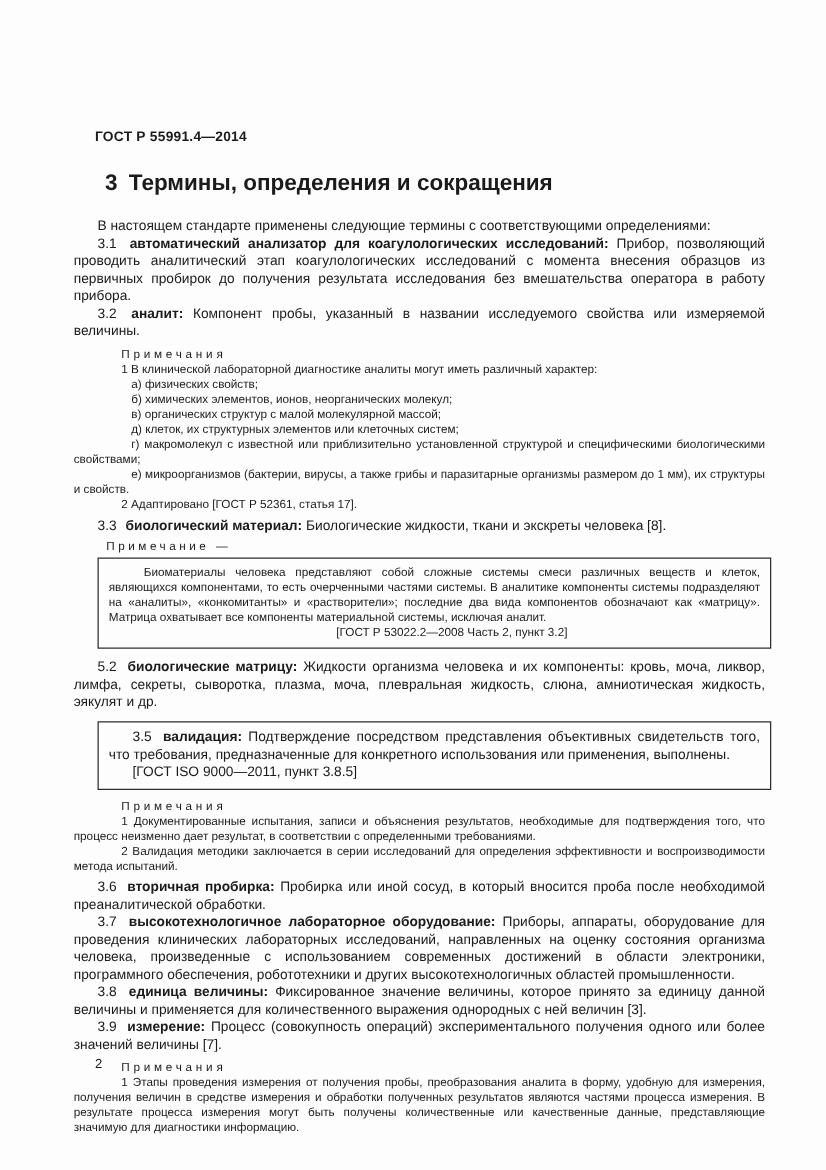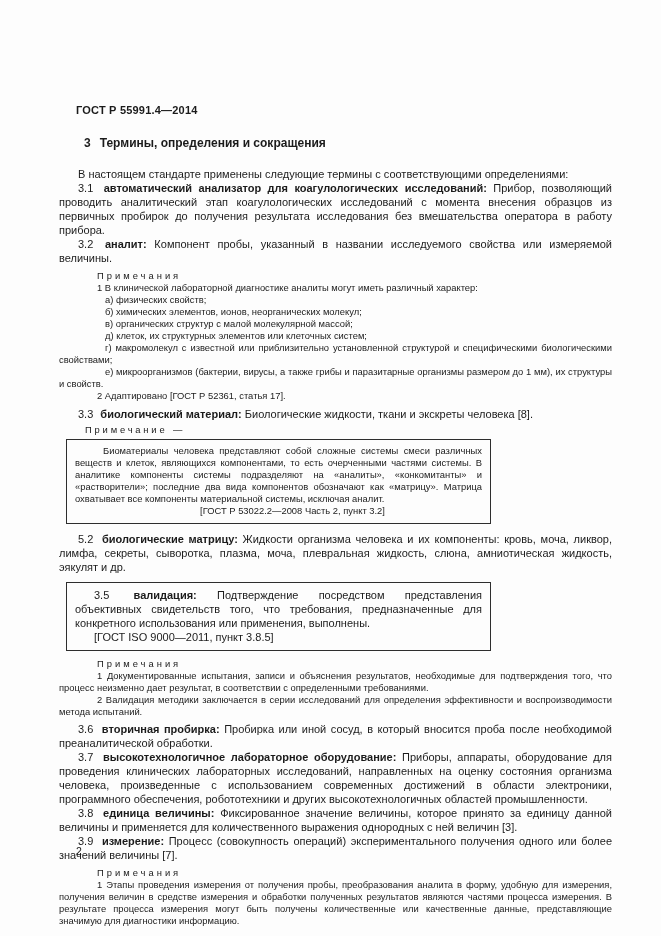--- a/index.html
+++ b/index.html
@@ -4,33 +4,33 @@
 <style>
   html,body{margin:0;padding:0;background:#ffffff;}
   .page{
     position:relative;width:661px;height:936px;background:#fdfdfd;
     color:#1b1b1b;font-family:"Liberation Sans","DejaVu Sans",sans-serif;
     overflow:hidden;
   }
   .content{position:absolute;left:59px;top:56px;width:553px;}
   p{margin:0;}
   .doc-header{font-size:11px;font-weight:bold;margin-left:17px;letter-spacing:.2px;margin-top:48px;}
-  .section-title{margin:20px 0 0 25px;font-size:12px;font-weight:bold;}
+  .section-title{margin:20px 0 0 25px;font-size:18px;font-weight:bold;}
   .section-title .snum{margin-right:9px;}
   .body{font-size:11px;line-height:14px;text-align:justify;text-indent:19px;}
   .intro{margin-top:17px;}
   .num{margin-right:4px;}
   .small{font-size:9.4px;line-height:12px;text-align:justify;}
   .notes{margin:5px 0 4px;}
   .note-h{letter-spacing:.32em;text-indent:38px;text-align:left;}
   .note-h-s{letter-spacing:.3em;text-indent:26px;margin-top:3px;text-align:left;}
   .note-item{text-indent:38px;}
   .note-li{text-indent:46px;}
   .qbox{
-    box-sizing:border-box;width:425px;margin:3px 0 8px 7px;
+    box-sizing:border-box;width:539px;margin:3px 0 8px 19px;
     border:1px solid #2e2e2e;padding:5px 8px 6px;
   }
   .qbox .lead{text-indent:28px;}
   .cite{text-align:center;text-indent:28px;}
   .cite2{text-align:left;text-indent:19px;}
   .qbox2{margin-top:8px;margin-bottom:7px;}
   .mt5{margin-top:5px;}
   .page-number{position:absolute;left:76px;top:845px;font-size:10.5px;}
 </style>
 </head>

